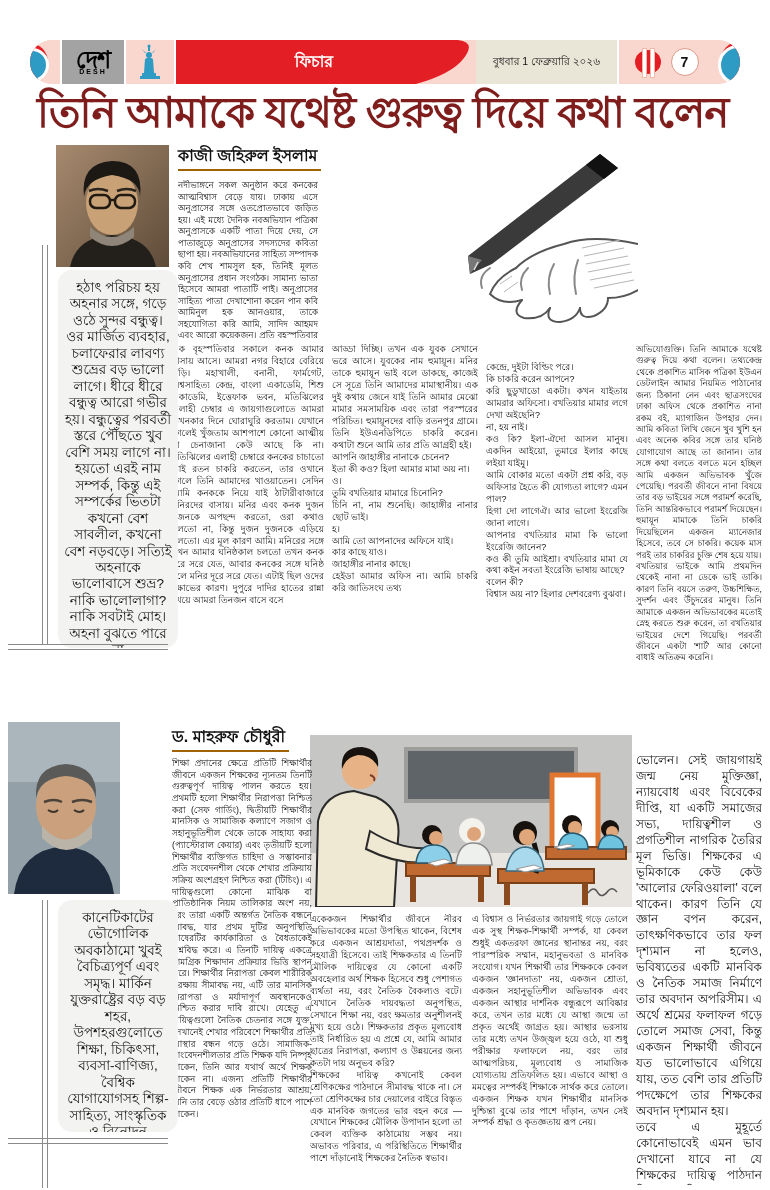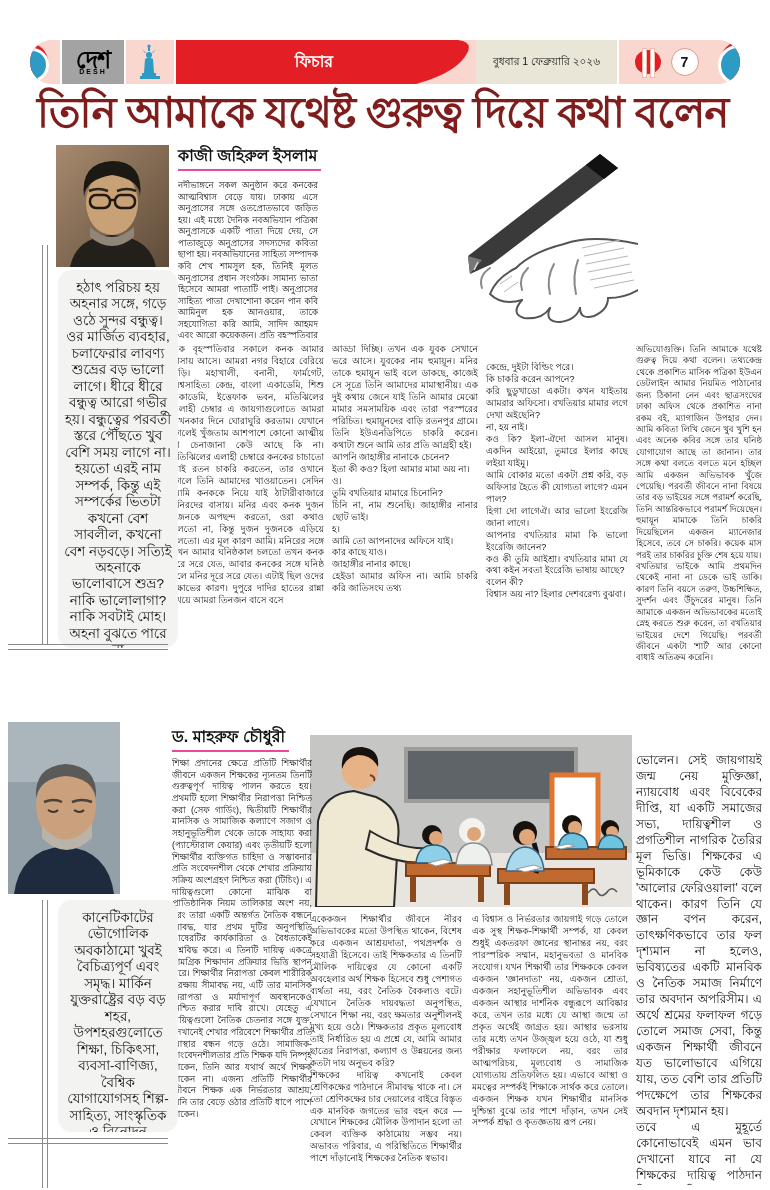--- a/index.html
+++ b/index.html
@@ -33,21 +33,21 @@
   .page-badge{width:26px;height:26px;border-radius:50%;background:#fff;border:1px solid #d98;display:flex;
               align-items:center;justify-content:center;font-weight:bold;font-size:14px;color:#111;}
   #roundel-r{width:26px;position:relative;background:#f9d7ce;}
   #roundel-r .ring{position:absolute;right:-22px;top:1px;width:42px;height:42px;border-radius:50%;background:#e31e24;}
   #roundel-r .core{position:absolute;right:-18px;top:5px;width:34px;height:34px;border-radius:50%;
                    background:#2e9bc4;border:3px solid #fff;}
   
   .headline{left:30px;width:710px;text-align:left;font-weight:bold;color:#7f1d1d;
             font-size:42px;line-height:1.1;letter-spacing:-1px;white-space:nowrap;margin-left:7px;}
   #headline2{text-align:center;font-size:39px;}
-  .byline{font-weight:bold;font-size:16px;color:#111;border-bottom:2px solid #ec4899;padding:0 4px 5px 0;}
+  .byline{font-weight:bold;font-size:16px;color:#111;border-bottom:2px solid #a16207;padding:0 4px 5px 0;}
   
   .body-txt{font-size:9px;line-height:1.33;text-align:justify;color:#101010;overflow:hidden;}
   .dialog{white-space:pre-line;}
   .pullq{font-size:13.5px;line-height:1.22;text-align:center;color:#151515;background:#f3f3f1;
          border-radius:14px;padding:10px 6px;overflow:hidden;}
   .contd{font-weight:bold;}
   
   .vrule{width:4px;border-left:1px solid #8a8a8a;border-right:1px solid #8a8a8a;}
   .hrule{height:4px;border-top:1px solid #8a8a8a;border-bottom:1px solid #8a8a8a;}
   

